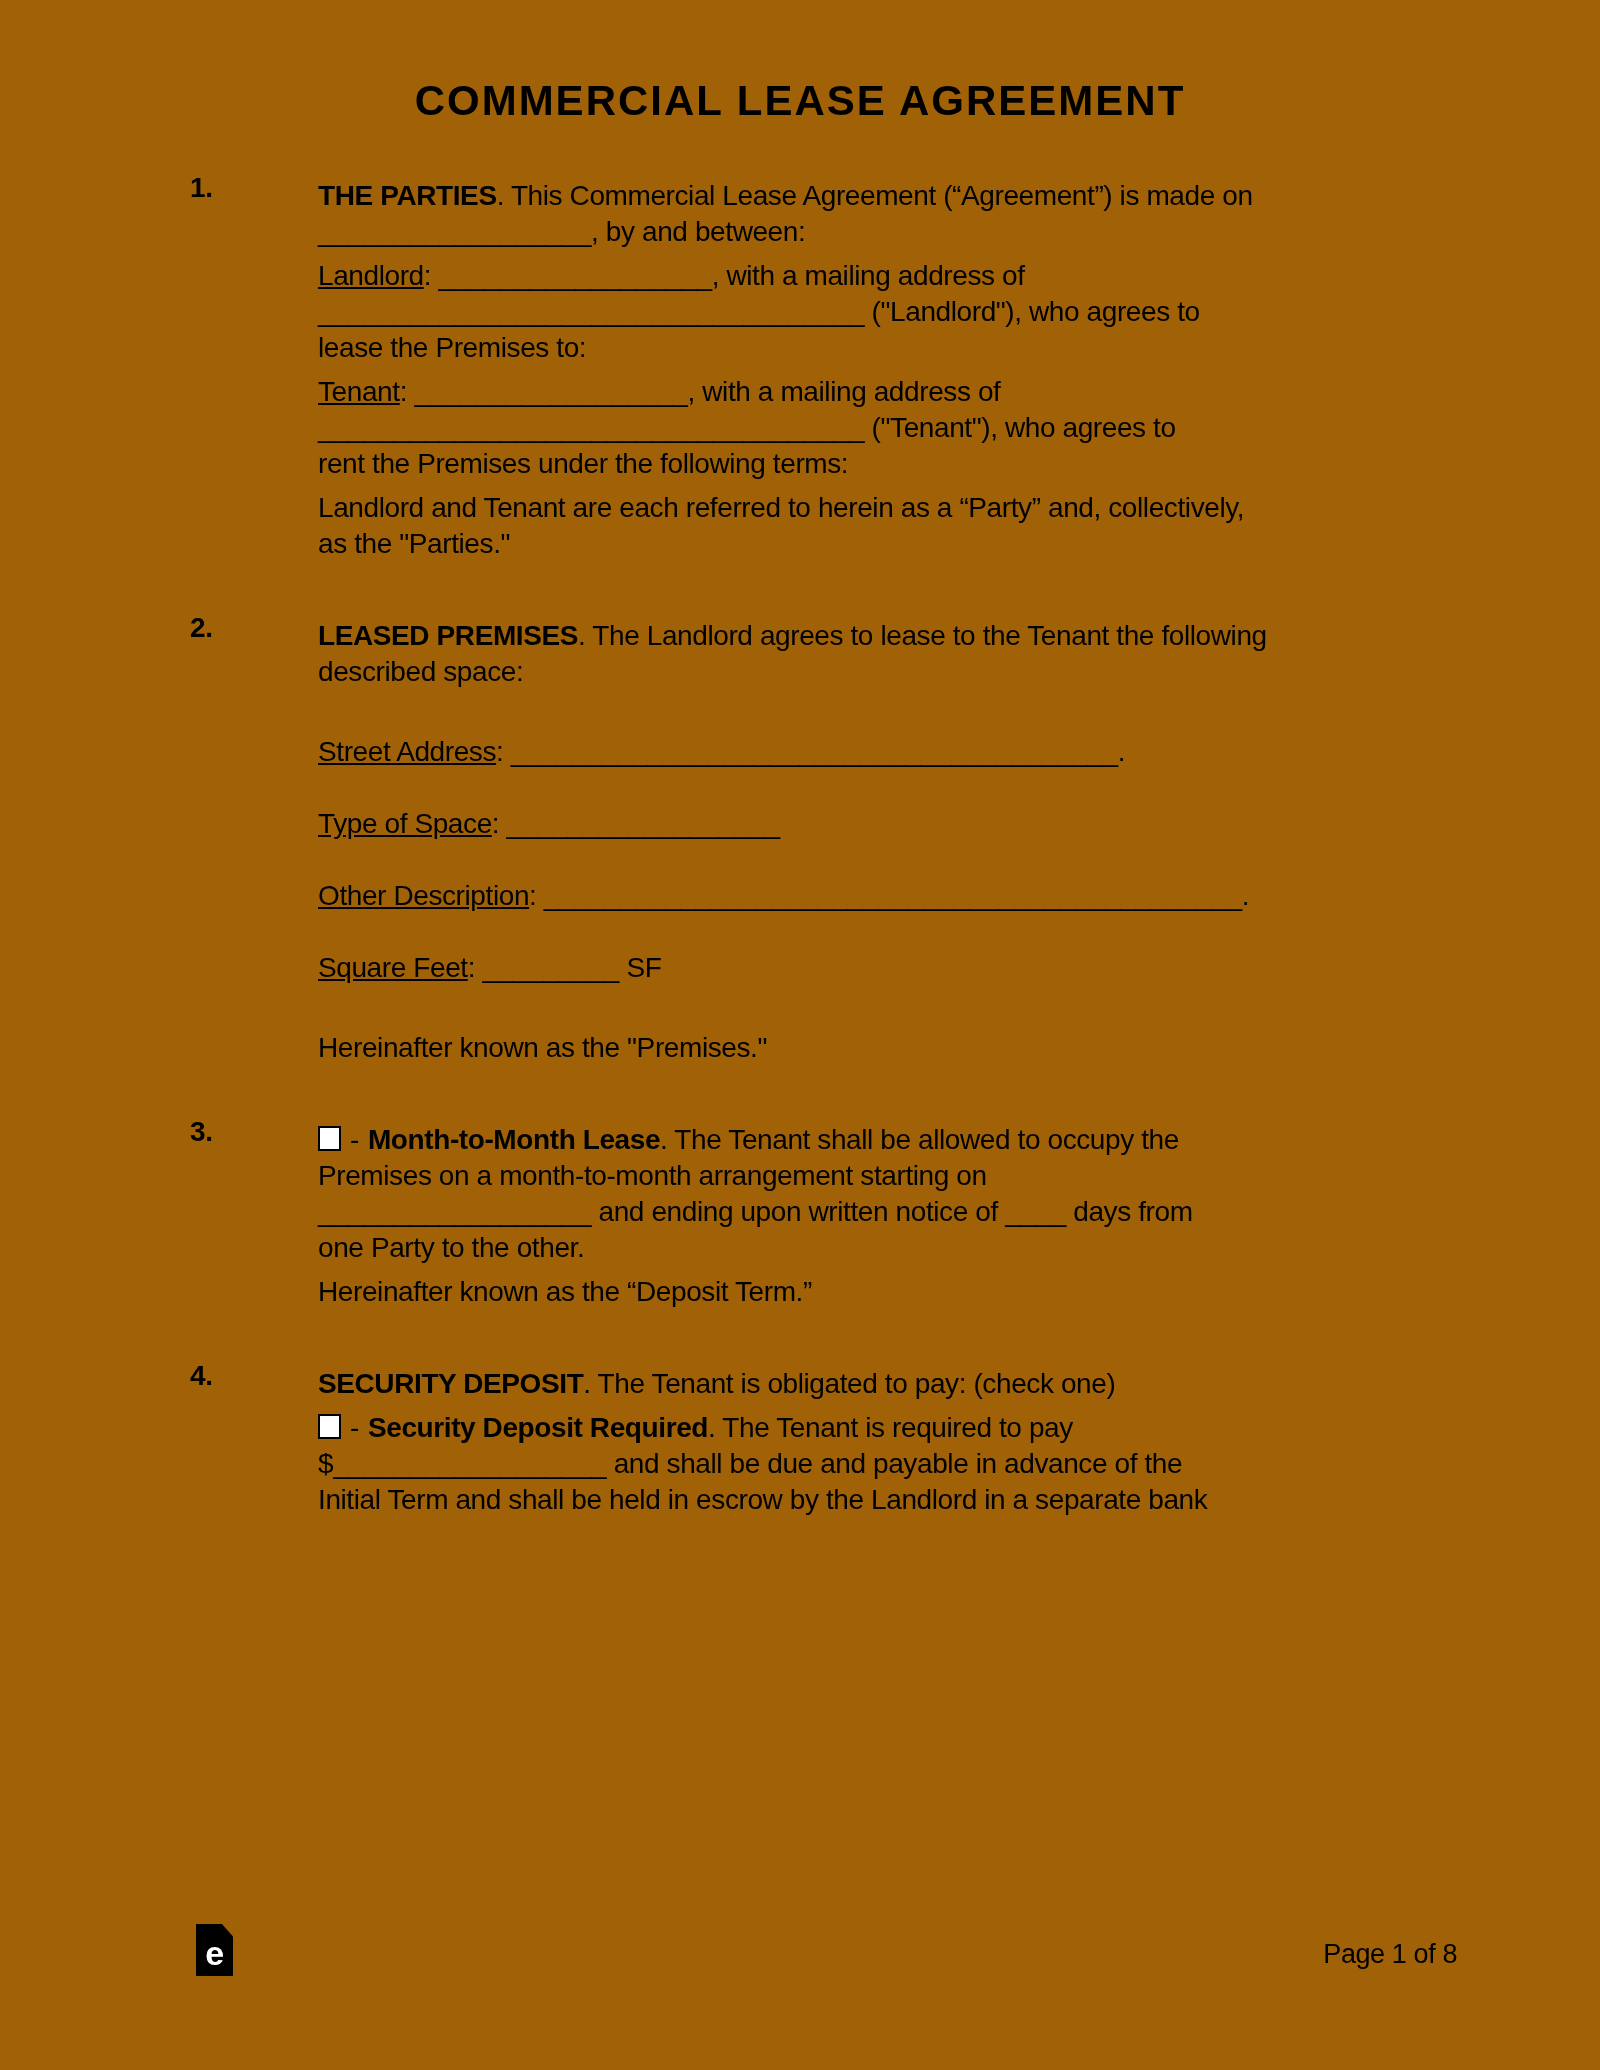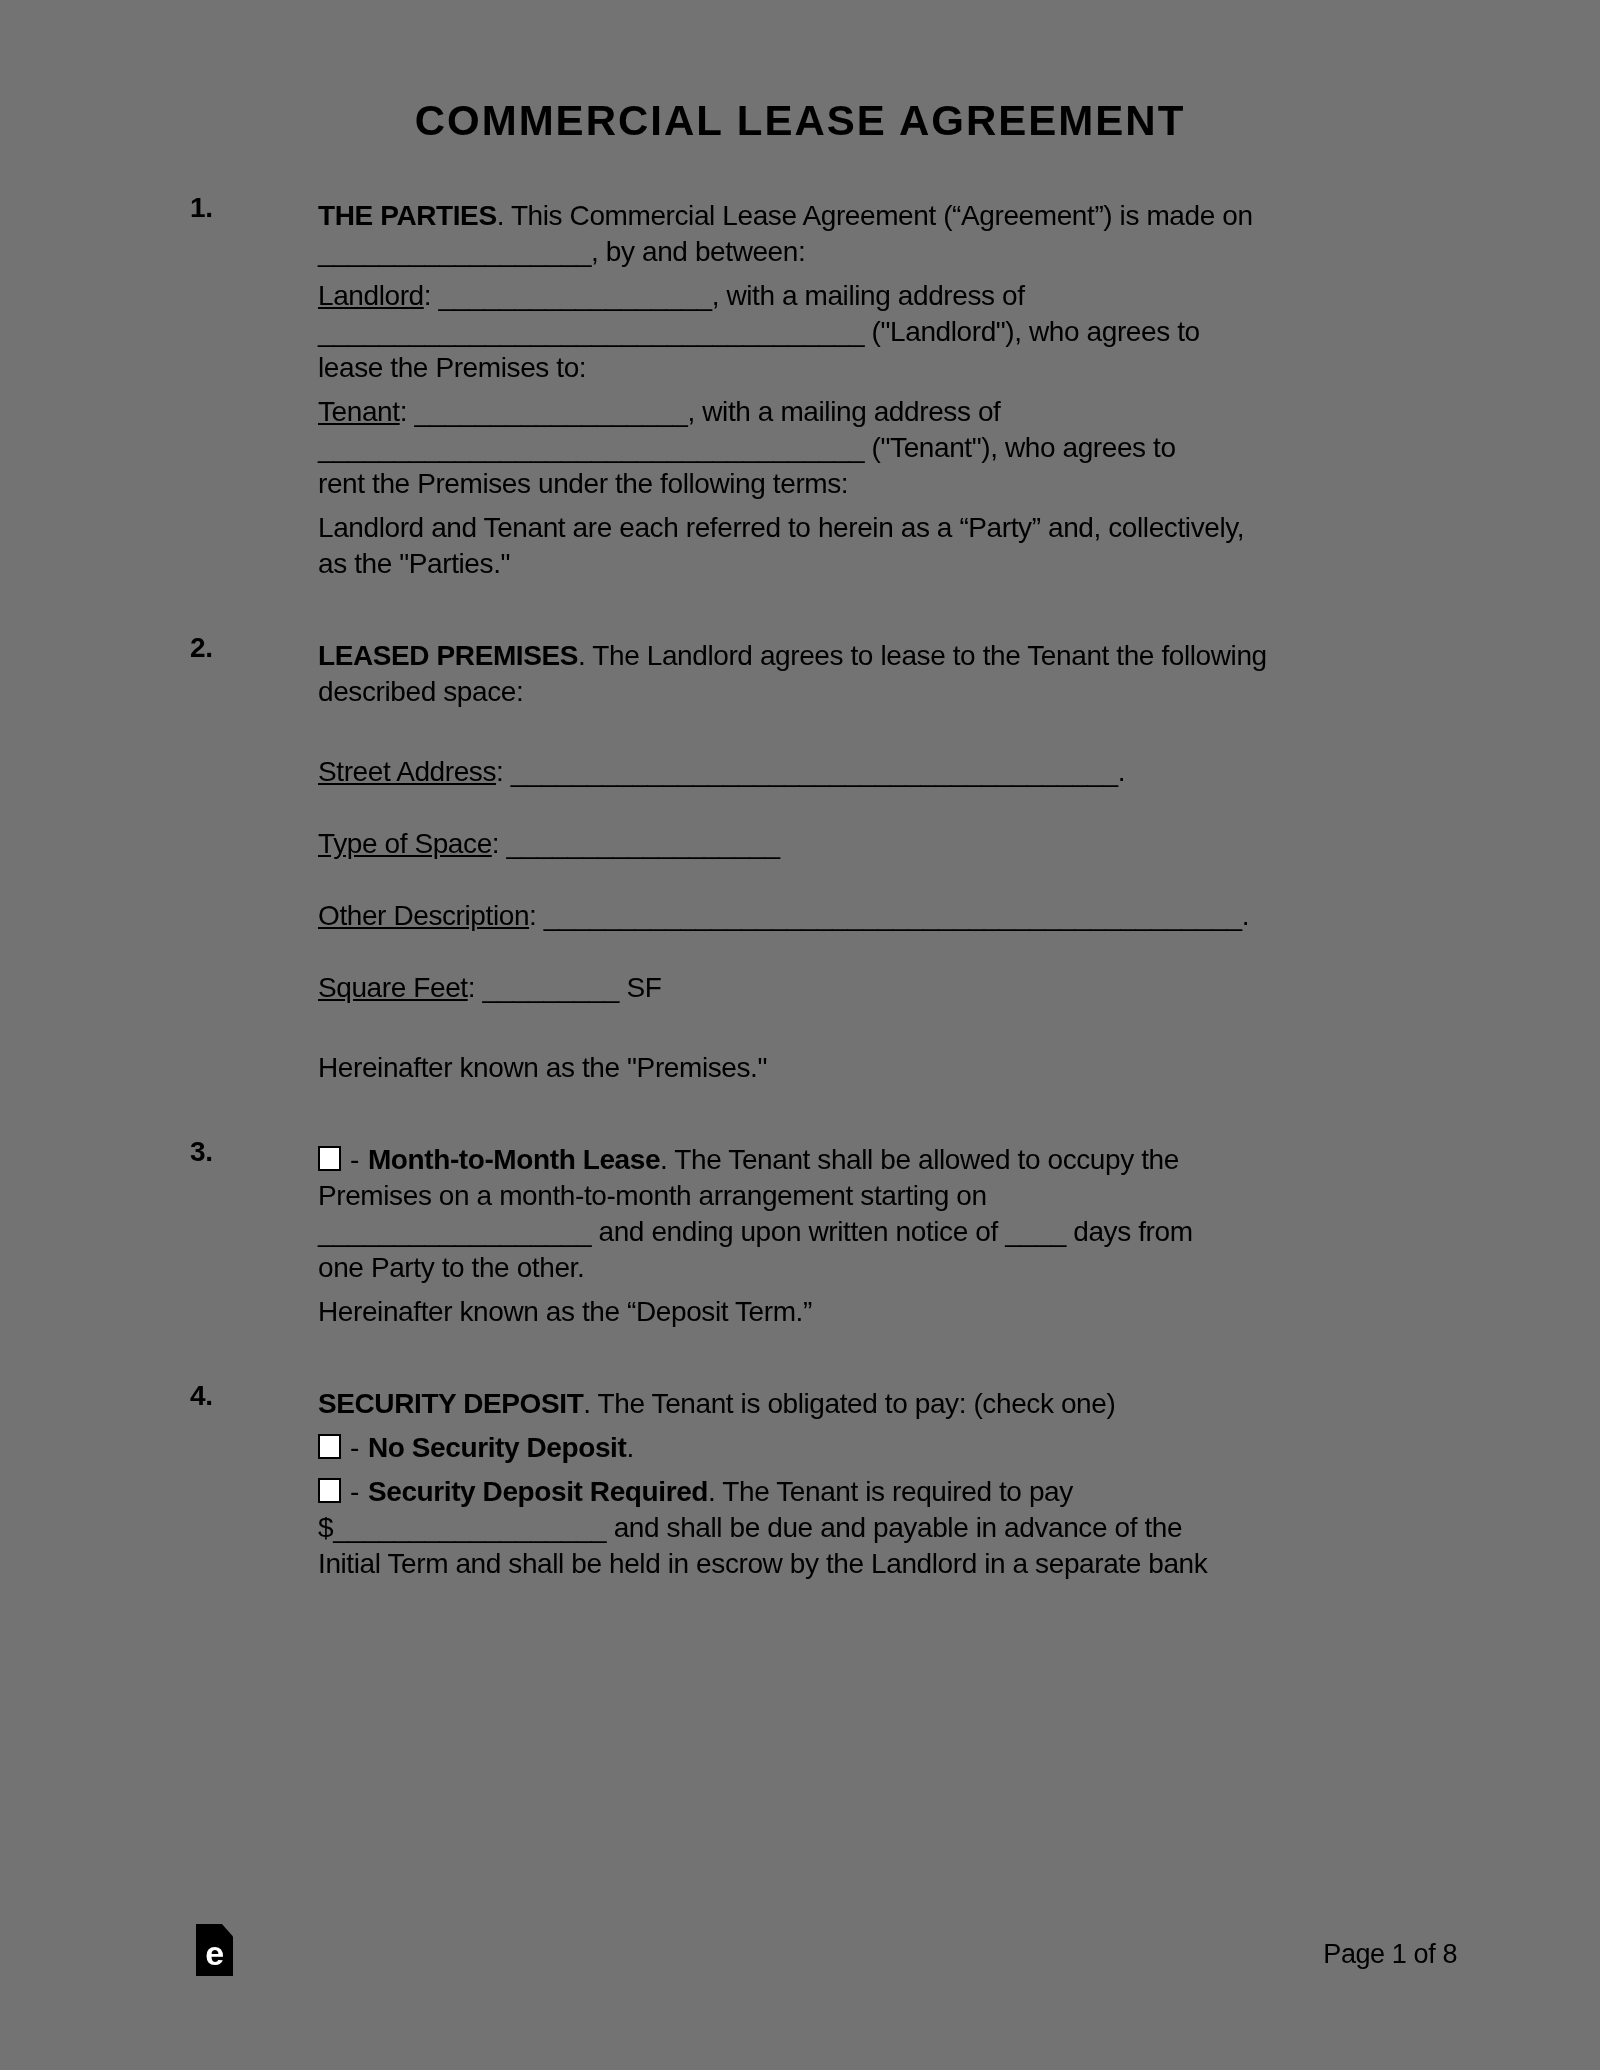--- a/index.html
+++ b/index.html
@@ -4,28 +4,28 @@
 <style>
   html, body {
     margin: 0;
     padding: 0;
     background: #ffffff;
   }
   .page {
     position: relative;
     width: 1600px;
     height: 2070px;
-    background: #737373;
+    background: #a16207;
     color: #000000;
     font-family: "Liberation Sans", sans-serif;
     font-size: 28px;
     line-height: 36px;
     letter-spacing: -0.4px;
     box-sizing: border-box;
-    padding: 98px 190px 0 190px;
+    padding: 78px 190px 0 190px;
     overflow: hidden;
   }
   h1.doc-title {
     margin: 0 0 46px 0;
     font-size: 42px;
     line-height: 46px;
     font-weight: bold;
     text-align: center;
     letter-spacing: 2px;
   }
@@ -131,21 +131,20 @@
 __________________ and ending upon written notice of ____ days from
 one Party to the other.</span></p>
       <p class="para mt">Hereinafter known as the “Deposit Term.”</p>
     </div>
   </div>
 
   <div class="section">
     <div class="num">4.</div>
     <div class="body-col">
       <p class="para"><span class="b">SECURITY DEPOSIT</span><span>. The Tenant is obligated to pay: (check one)</span></p>
-      <p class="para mt sub"><span class="cb"></span><span class="sep">-</span><span class="b">No Security Deposit</span><span>.</span></p>
       <p class="para mt sub"><span class="cb"></span><span class="sep">-</span><span class="b">Security Deposit Required</span><span>. The Tenant is required to pay
 $__________________ and shall be due and payable in advance of the
 Initial Term and shall be held in escrow by the Landlord in a separate bank</span></p>
     </div>
   </div>
 
   <div class="footer-logo">
     <span class="logo-letter">e</span>
   </div>
   <div class="footer-page">Page 1 of 8</div>

